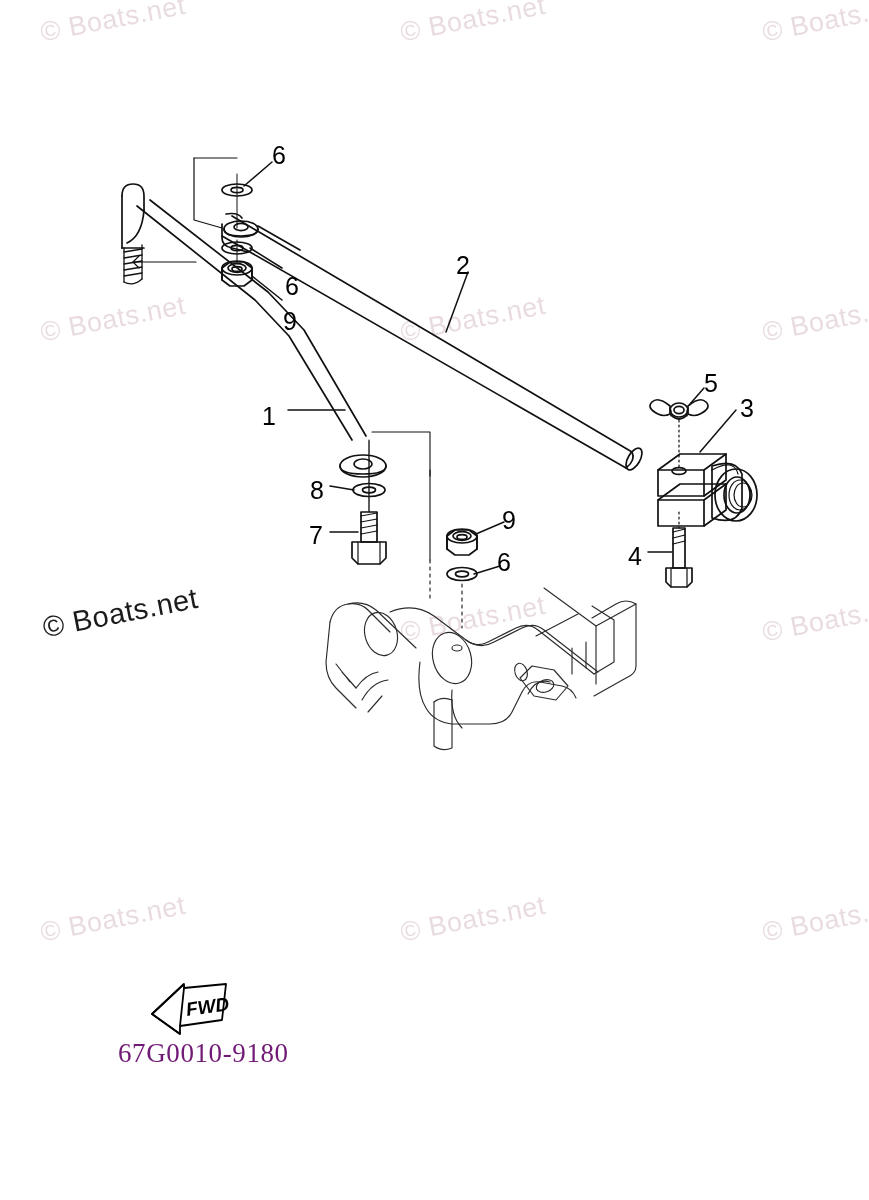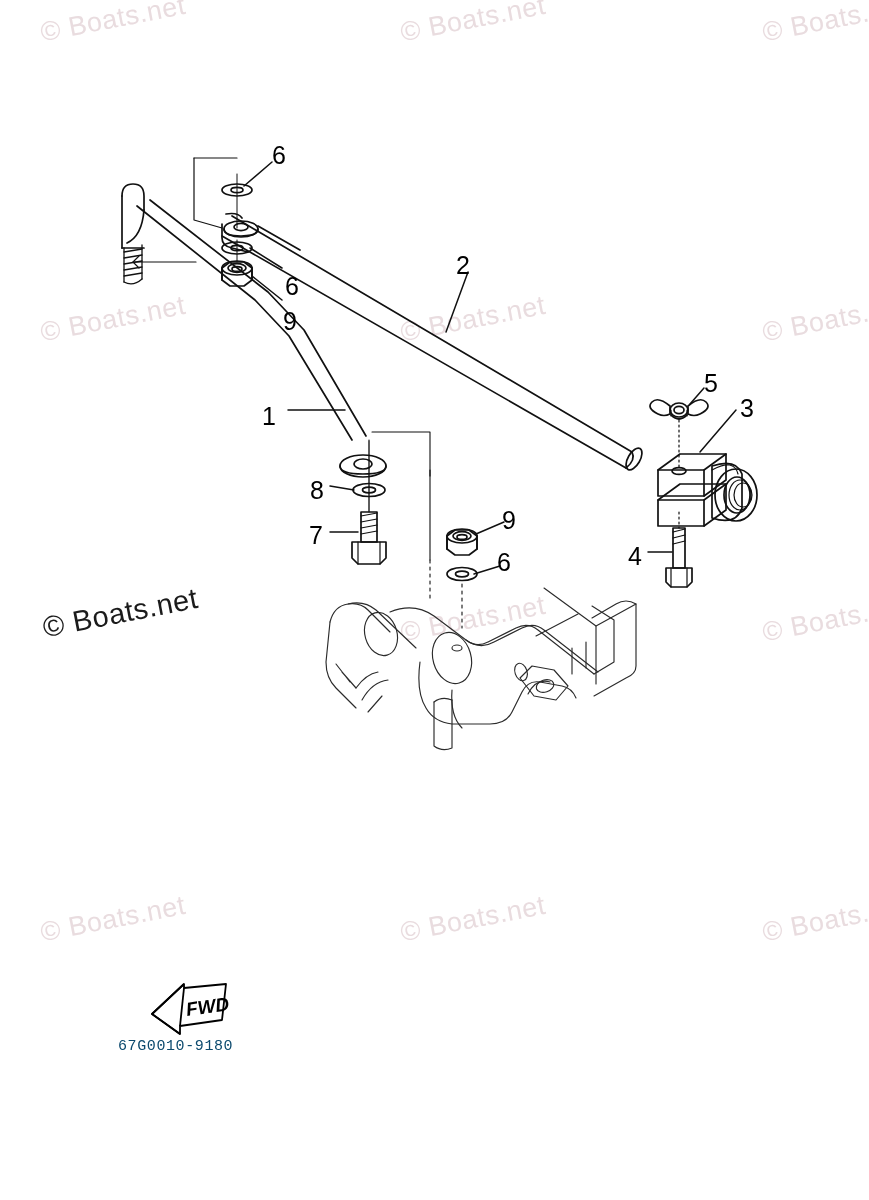--- a/index.html
+++ b/index.html
@@ -50,24 +50,24 @@
   .lbl {
     position: absolute;
     font-family: "Liberation Sans", sans-serif;
     font-size: 25px;
     color: #000;
     line-height: 1;
   }
   
   .partno {
     position: absolute;
-    font-family: Liberation Mono, monospace;
-    font-size: 15px;
+    font-family: Liberation Serif, serif;
+    font-size: 27px;
     letter-spacing: 0.6px;
-    color: #0c4a6e;
+    color: #701a75;
     white-space: nowrap;
   }
 </style>
 </head>
 <body>
 
 <div id="diagram-root">
 
   <div class="layer" id="wm-layer">
       <div class="wm" style="left: 38px; top: 18px;">© Boats.net</div>

